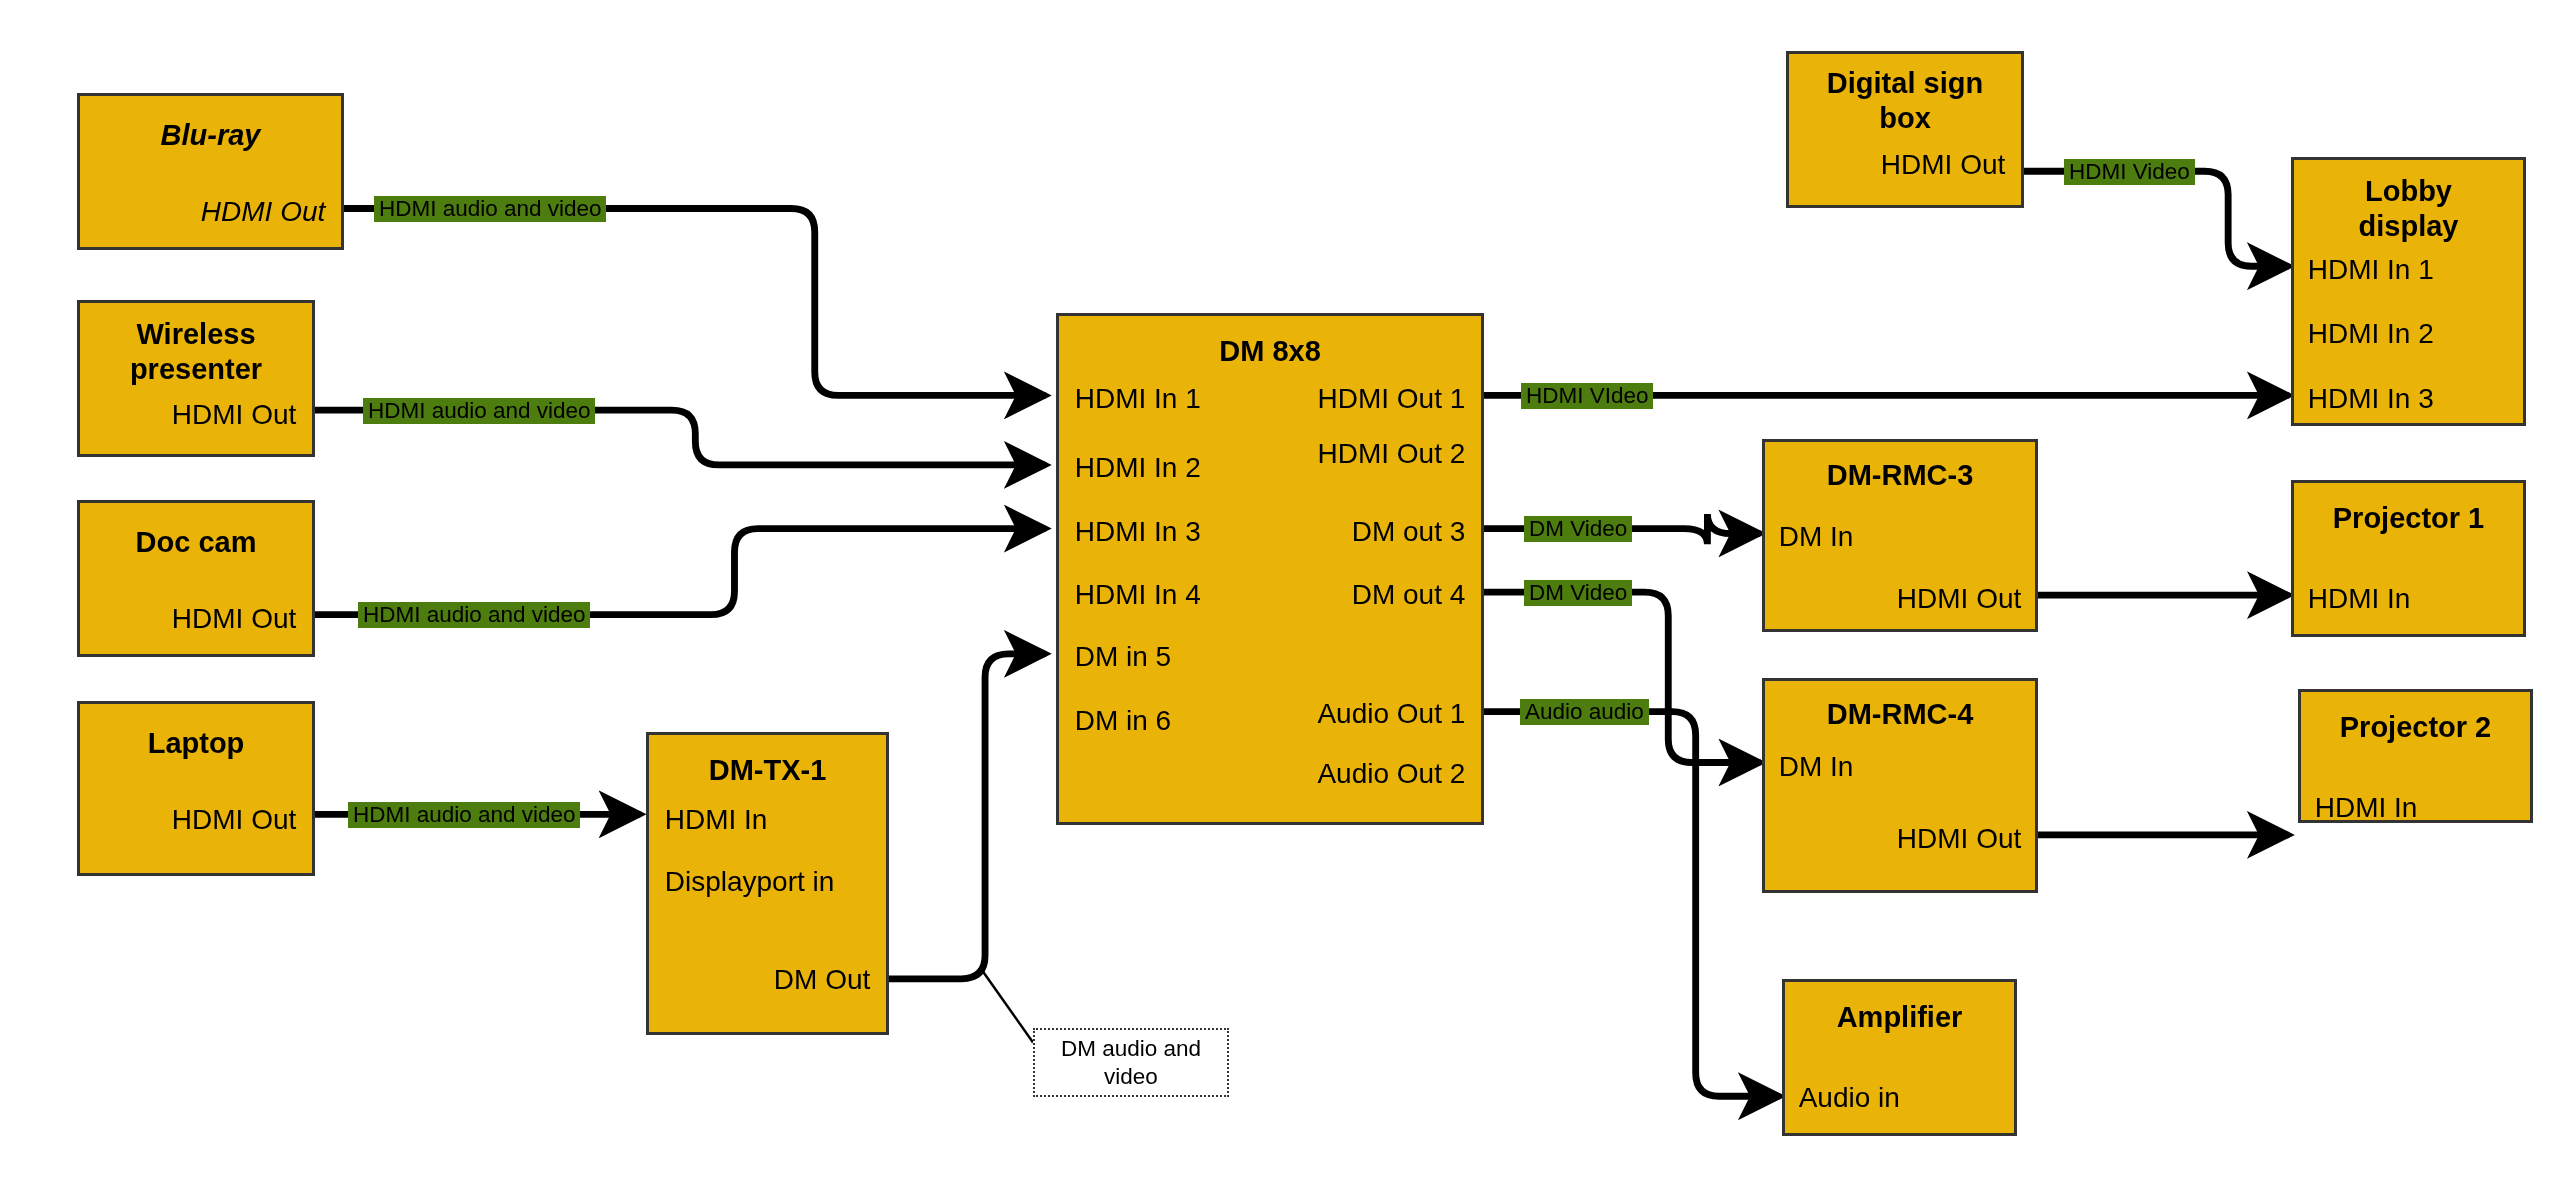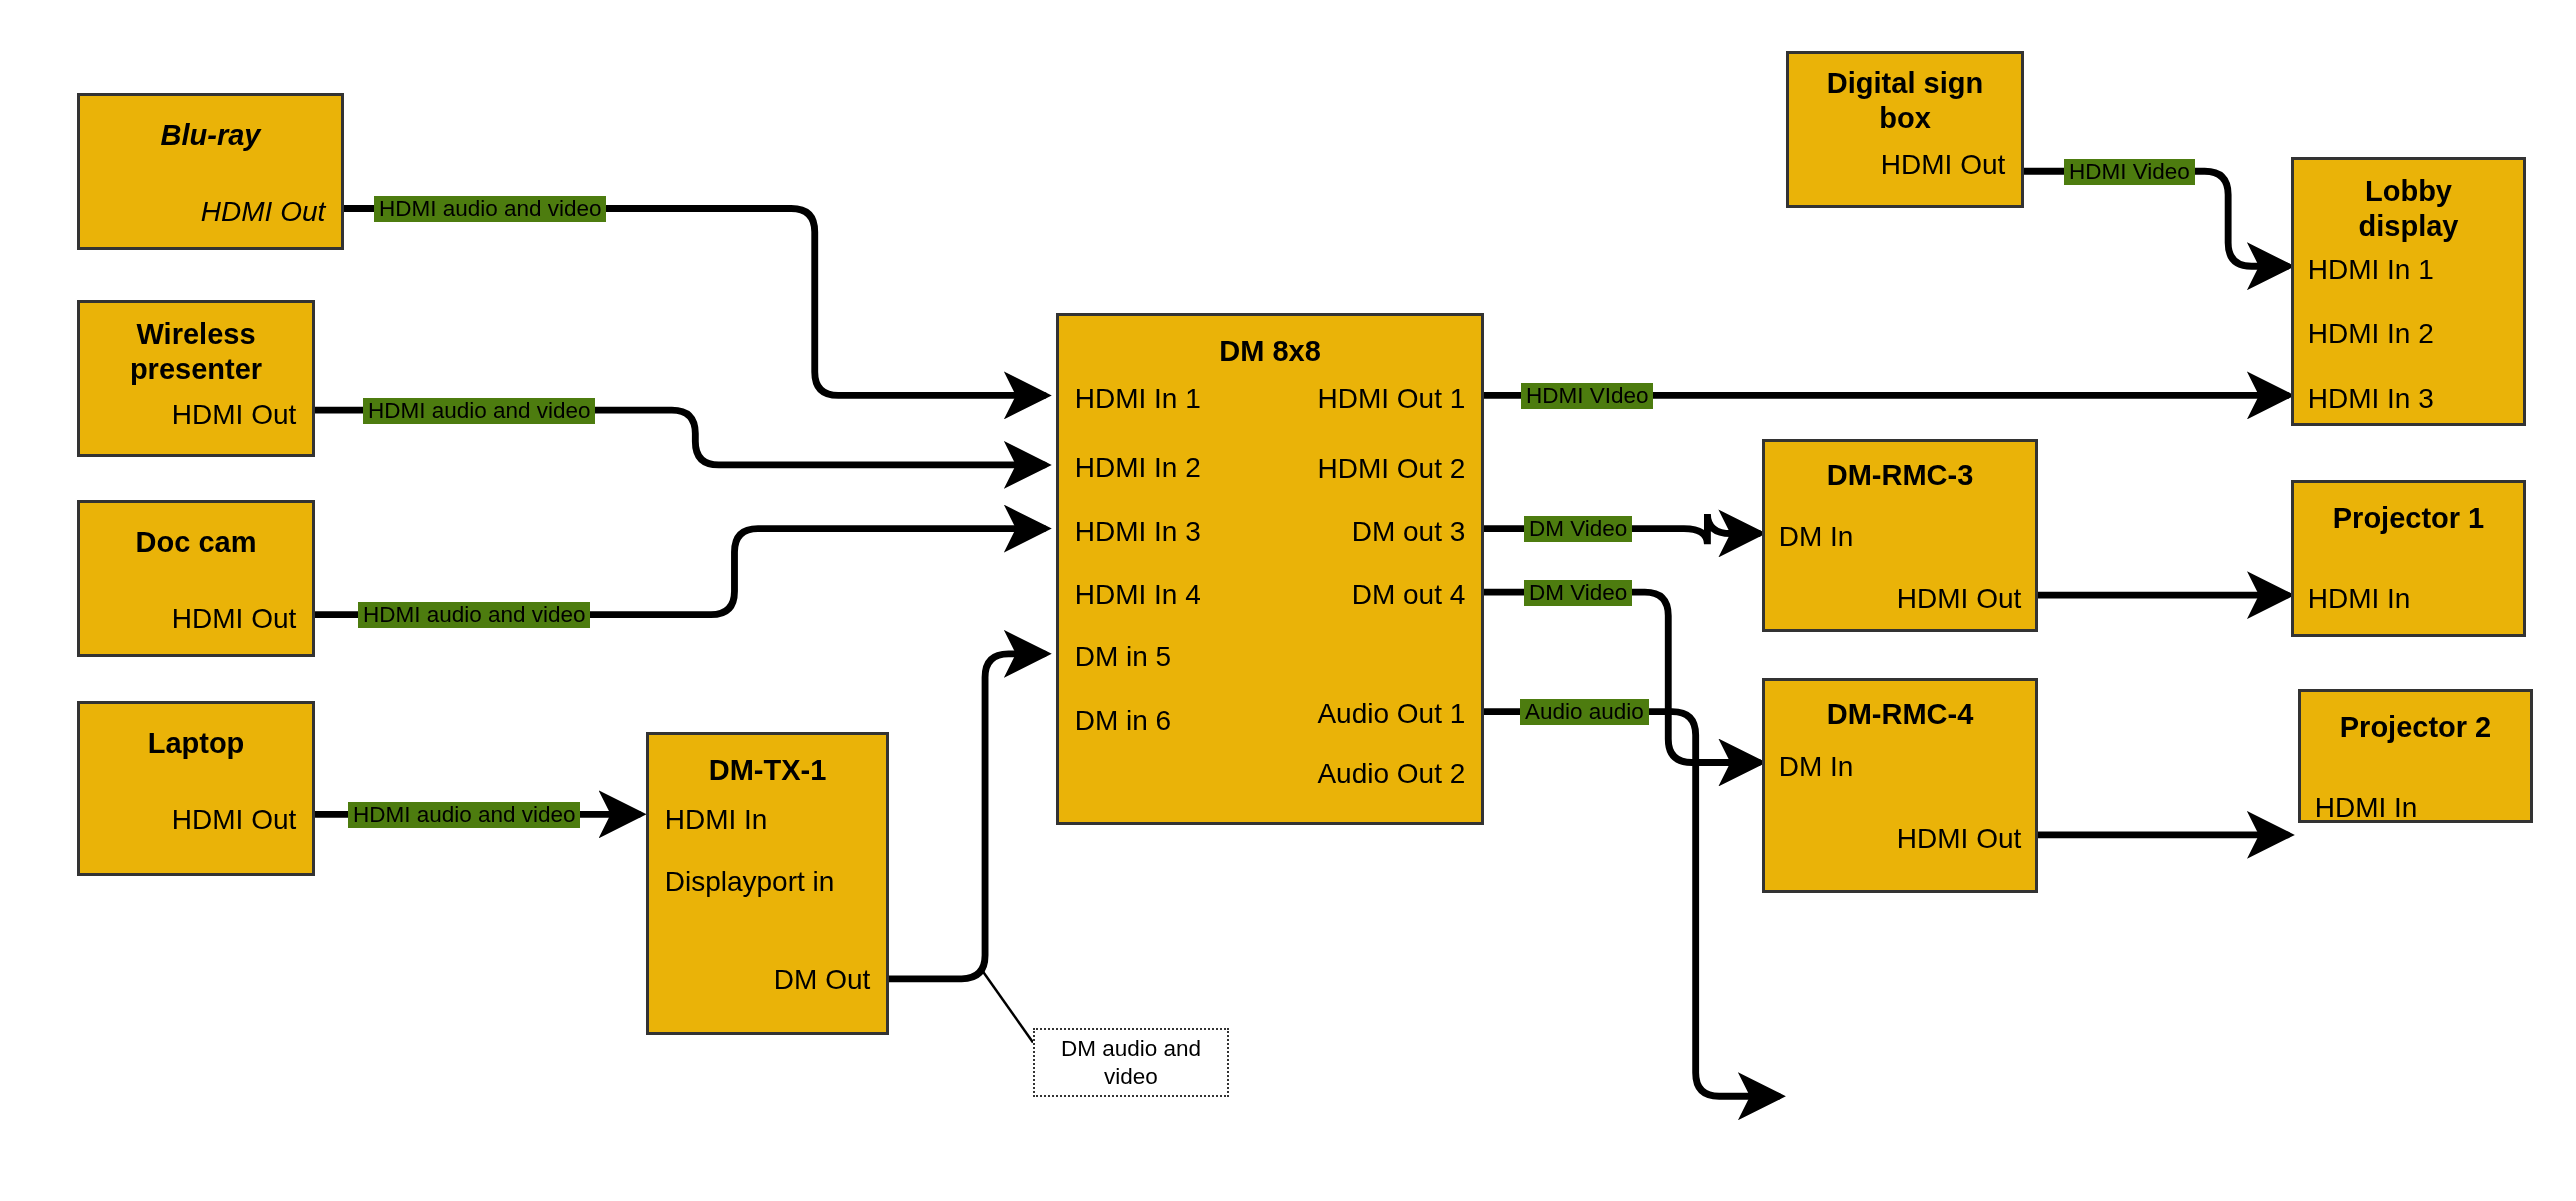--- a/index.html
+++ b/index.html
@@ -149,21 +149,21 @@
     <div class="node-title" style="top:17.6px;">DM 8x8</div>
 
     <div class="port left" style="left:15.7px; top:66px;">HDMI In 1</div>
     <div class="port left" style="left:15.7px; top:135px;">HDMI In 2</div>
     <div class="port left" style="left:15.7px; top:199px;">HDMI In 3</div>
     <div class="port left" style="left:15.7px; top:262px;">HDMI In 4</div>
     <div class="port left" style="left:15.7px; top:324px;">DM in 5</div>
     <div class="port left" style="left:15.7px; top:388px;">DM in 6</div>
 
     <div class="port right" style="right:15.7px; top:66px;">HDMI Out 1</div>
-    <div class="port right" style="right:15.7px; top:136px;margin-left:28px;">HDMI Out 2</div>
+    <div class="port right" style="right:15.7px; top:121px;margin-left:28px;">HDMI Out 2</div>
     <div class="port right" style="right:15.7px; top:199px;">DM out 3</div>
     <div class="port right" style="right:15.7px; top:262px;">DM out 4</div>
     <div class="port right" style="right:15.7px; top:381px;">Audio Out 1</div>
     <div class="port right" style="right:15.7px; top:441px;">Audio Out 2</div>
   </div>
 
   <div class="node" style="left:1786px; top:51px; width:238px; height:157px;">
     <div class="node-title" style="top:11.7px;">Digital sign</div>
     <div class="node-title" style="top:47px;">box</div>
     <div class="port right" style="right:15.7px; top:94px;">HDMI Out</div>
@@ -192,20 +192,24 @@
   <div class="node" style="left:2291px; top:480px; width:235px; height:157px;padding-left:36px;">
     <div class="node-title" style="top:17.6px;">Projector 1</div>
     <div class="port left" style="left:13.7px; top:99px;">HDMI In</div>
   </div>
 
   <div class="node" style="left:2291px; top:689px; width:235px; height:134px;margin-left:7px;">
     <div class="node-title" style="top:17.6px;">Projector 2</div>
     <div class="port left" style="left:13.7px; top:99px;">HDMI In</div>
   </div>
 
+  <div class="node" style="left:1782px; top:979px; width:235px; height:157px;">
+    <div class="node-title" style="top:17.6px;">Amplifier</div>
+    <div class="port left" style="left:13.7px; top:99px;">Audio in</div>
+  </div>
 
   <div class="wire-label" style="left:374px; top:196px;">HDMI audio and video</div>
 
   <div class="wire-label" style="left:363px; top:398px;">HDMI audio and video</div>
 
   <div class="wire-label" style="left:358px; top:602px;">HDMI audio and video</div>
 
   <div class="wire-label" style="left:348px; top:802px;">HDMI audio and video</div>
 
   <div class="wire-label" style="left:2064px; top:159px;">HDMI Video</div>

